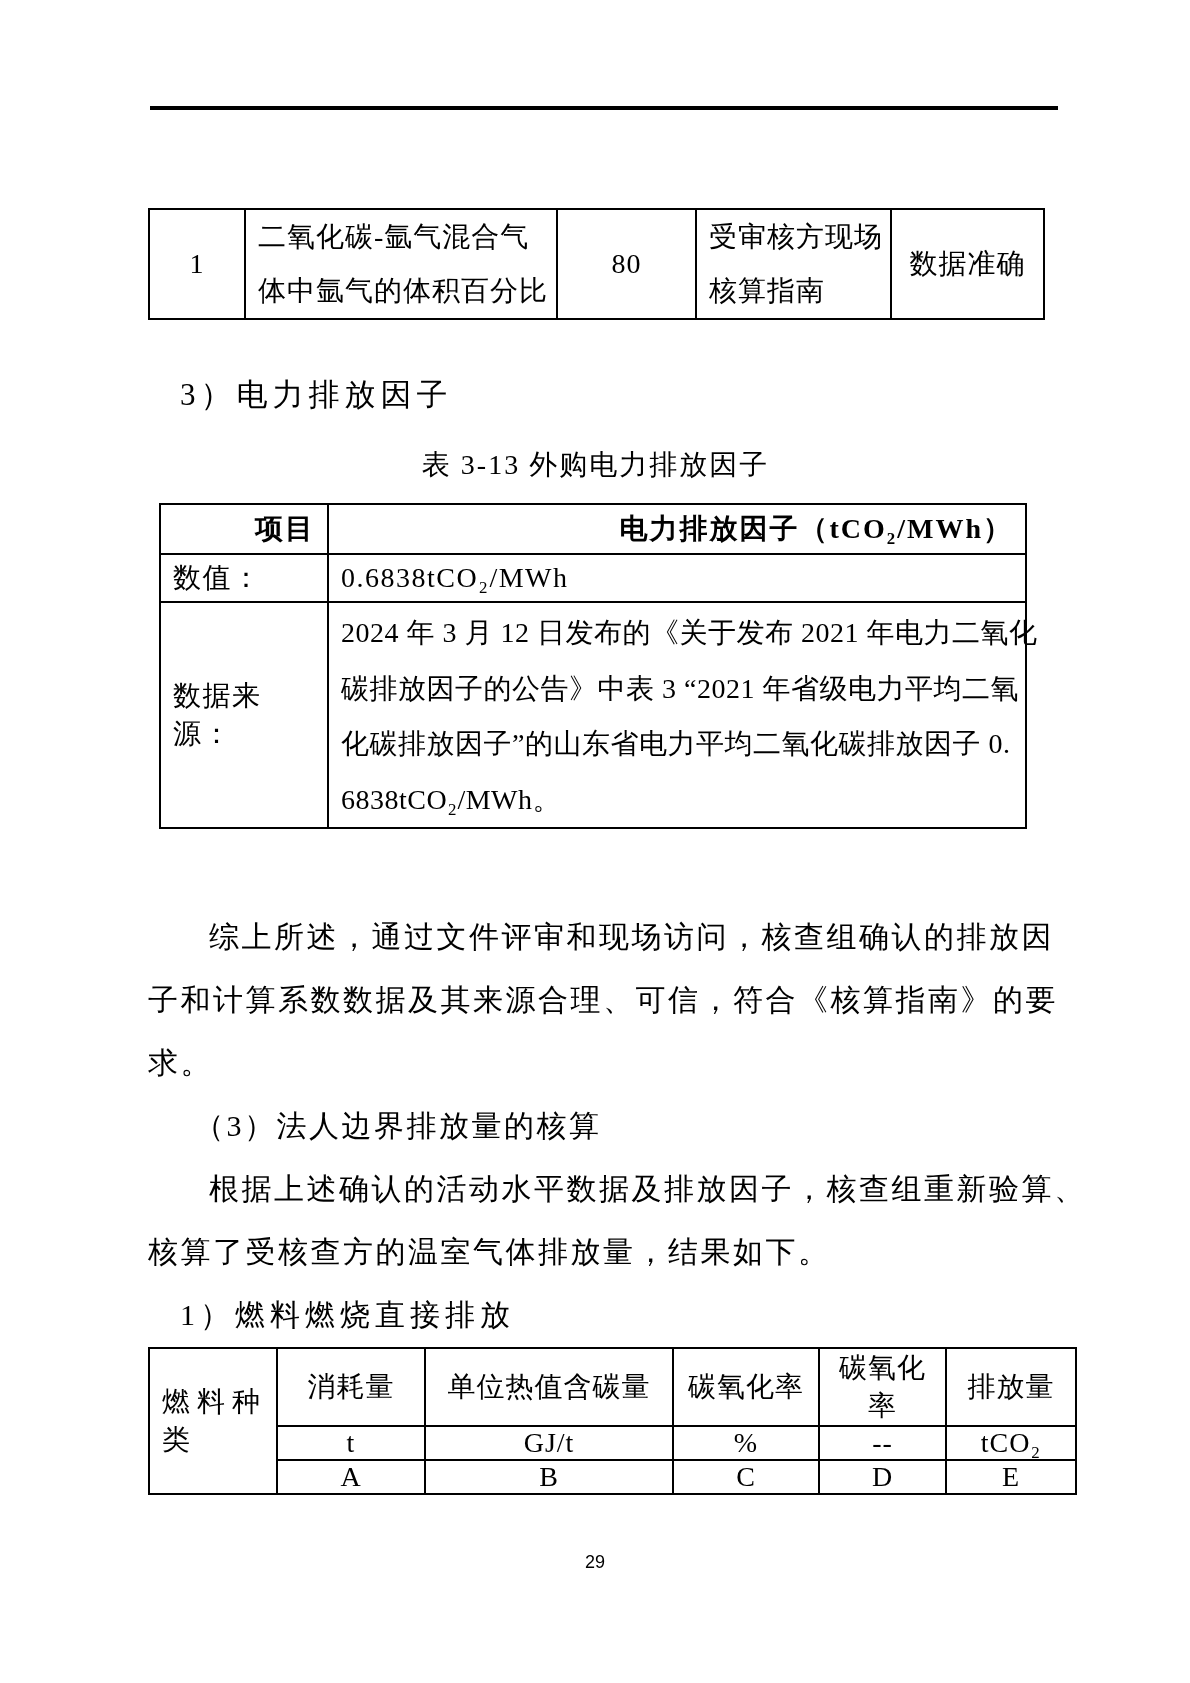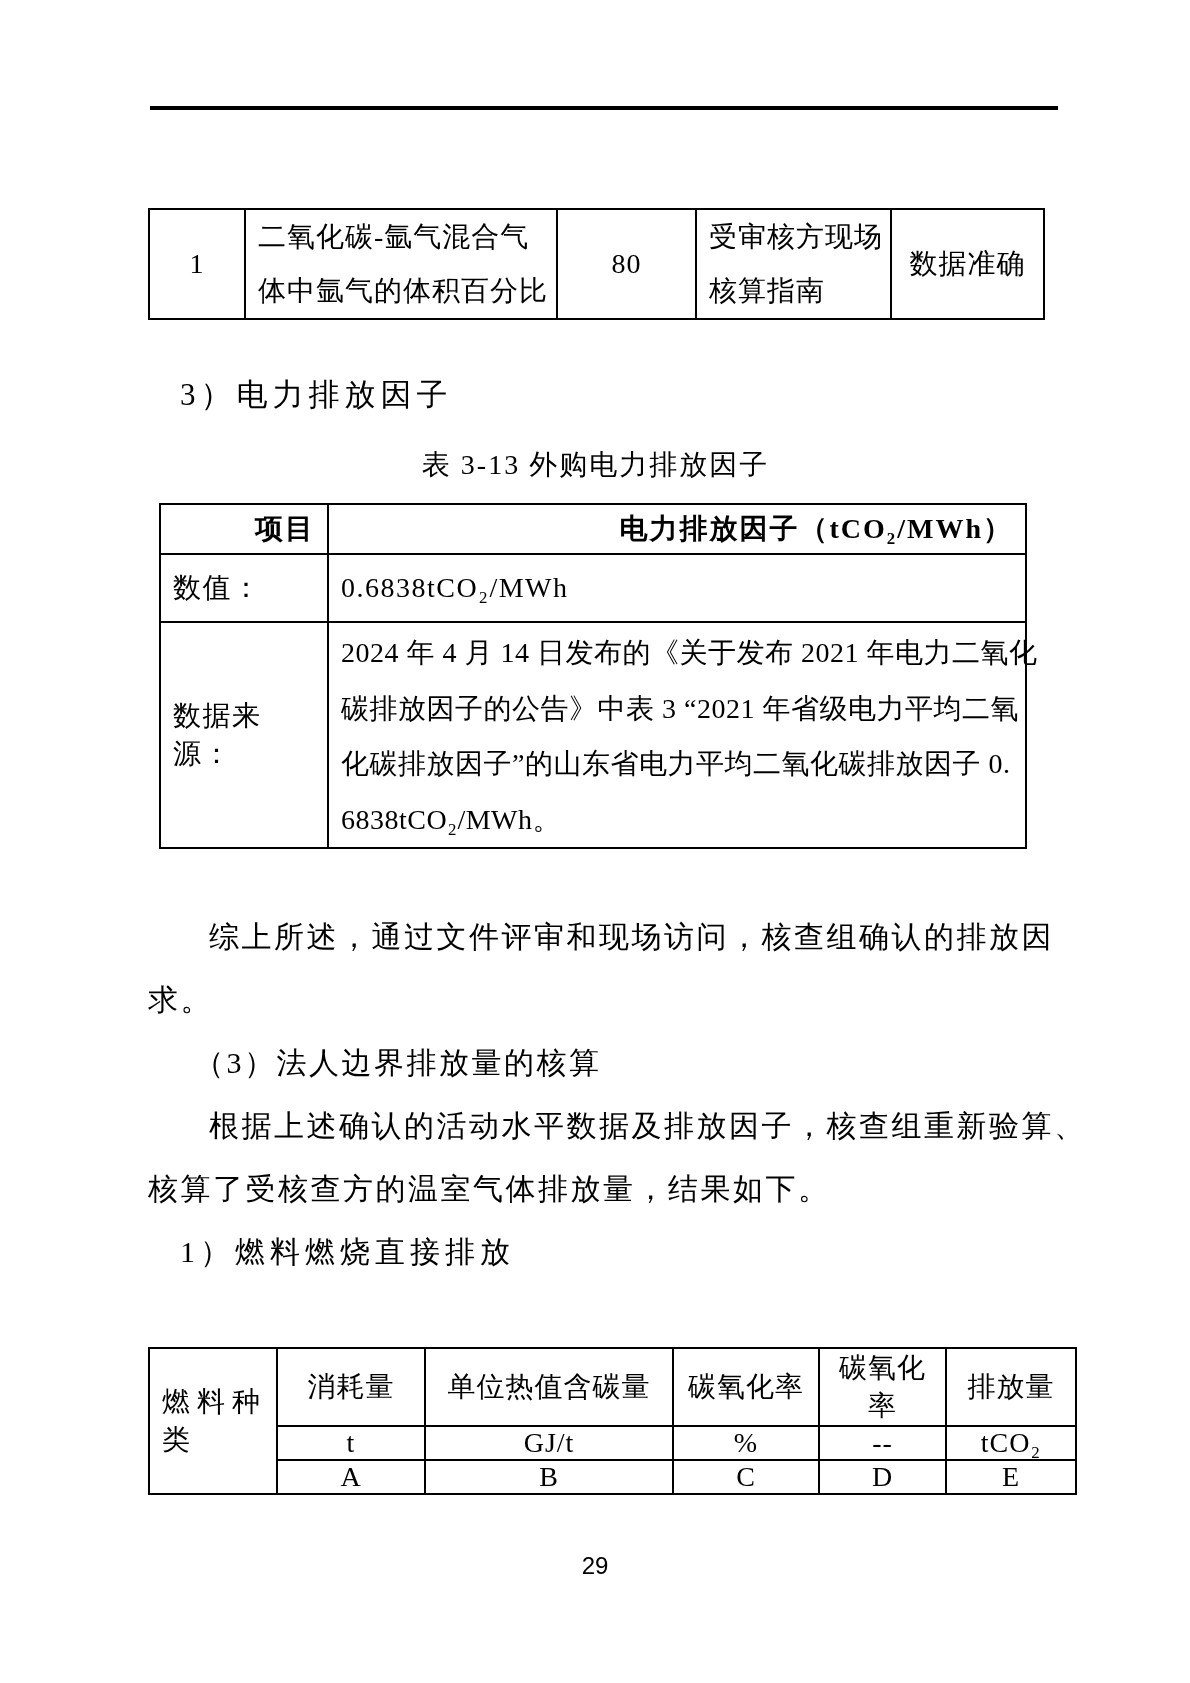--- a/index.html
+++ b/index.html
@@ -49,21 +49,21 @@
   
   .t3{left:148px;top:1347px;width:927px;}
   .t3 td{text-align:center;padding:0 6px;letter-spacing:1px;}
   .t3 .r1{height:35px;}
   .t3 .r2{height:33px;}
   .t3 .r3{height:31px;}
   .t3 .fuelhead{text-align:left;letter-spacing:0;}
   .t3 .fuelhead .ln{line-height:38px;letter-spacing:0;}
 
   .pagenum{position:absolute;left:0;top:1552px;width:1190px;text-align:center;
-    font-size:24px;font-family:"Liberation Sans","DejaVu Sans",sans-serif;}
+    font-size:18px;font-family:"Liberation Sans","DejaVu Sans",sans-serif;}
 </style>
 </head>
 <body>
 
 <div class="page">
 
   <div class="header-rule"></div>
 
   <table class="tbl t1">
     <colgroup>
@@ -97,38 +97,39 @@
   <table class="tbl t2">
     <colgroup>
         <col style="width:168px">
         <col style="width:698px">
       </colgroup>
     <tbody>
         <tr class="hdr" style="height:50px">
       <td>项目</td>
       <td>电力排放因子（tCO₂/MWh）</td>
     </tr>
-    <tr style="height:68px">
+    <tr style="height:48px">
       <td>数值：</td>
       <td>0.6838tCO₂/MWh</td>
     </tr>
     <tr style="height:221px">
       <td>数据来源：</td>
       <td class="multi">
-        <span class="ln">2024 年 4 月 14 日发布的《关于发布 2021 年电力二氧化</span>
+        <span class="ln">2024 年 3 月 12 日发布的《关于发布 2021 年电力二氧化</span>
         <span class="ln">碳排放因子的公告》中表 3 “2021 年省级电力平均二氧</span>
         <span class="ln">化碳排放因子”的山东省电力平均二氧化碳排放因子 0.</span>
         <span class="ln">6838tCO₂/MWh。</span>
       </td>
     </tr>
   </tbody>
     </table>
 
   <div class="bodytext">
     <div class="line indent2">综上所述，通过文件评审和现场访问，核查组确认的排放因</div>
+    <div class="line">子和计算系数数据及其来源合理、可信，符合《核算指南》的要</div>
     <div class="line">求。</div>
     <div class="line indentp">（3）法人边界排放量的核算</div>
     <div class="line indent2">根据上述确认的活动水平数据及排放因子，核查组重新验算、</div>
     <div class="line">核算了受核查方的温室气体排放量，结果如下。</div>
     <div class="line indent1 hsp">1）燃料燃烧直接排放</div>
   </div>
 
   <table class="tbl t3">
     <colgroup>
       <col style="width:128px">

